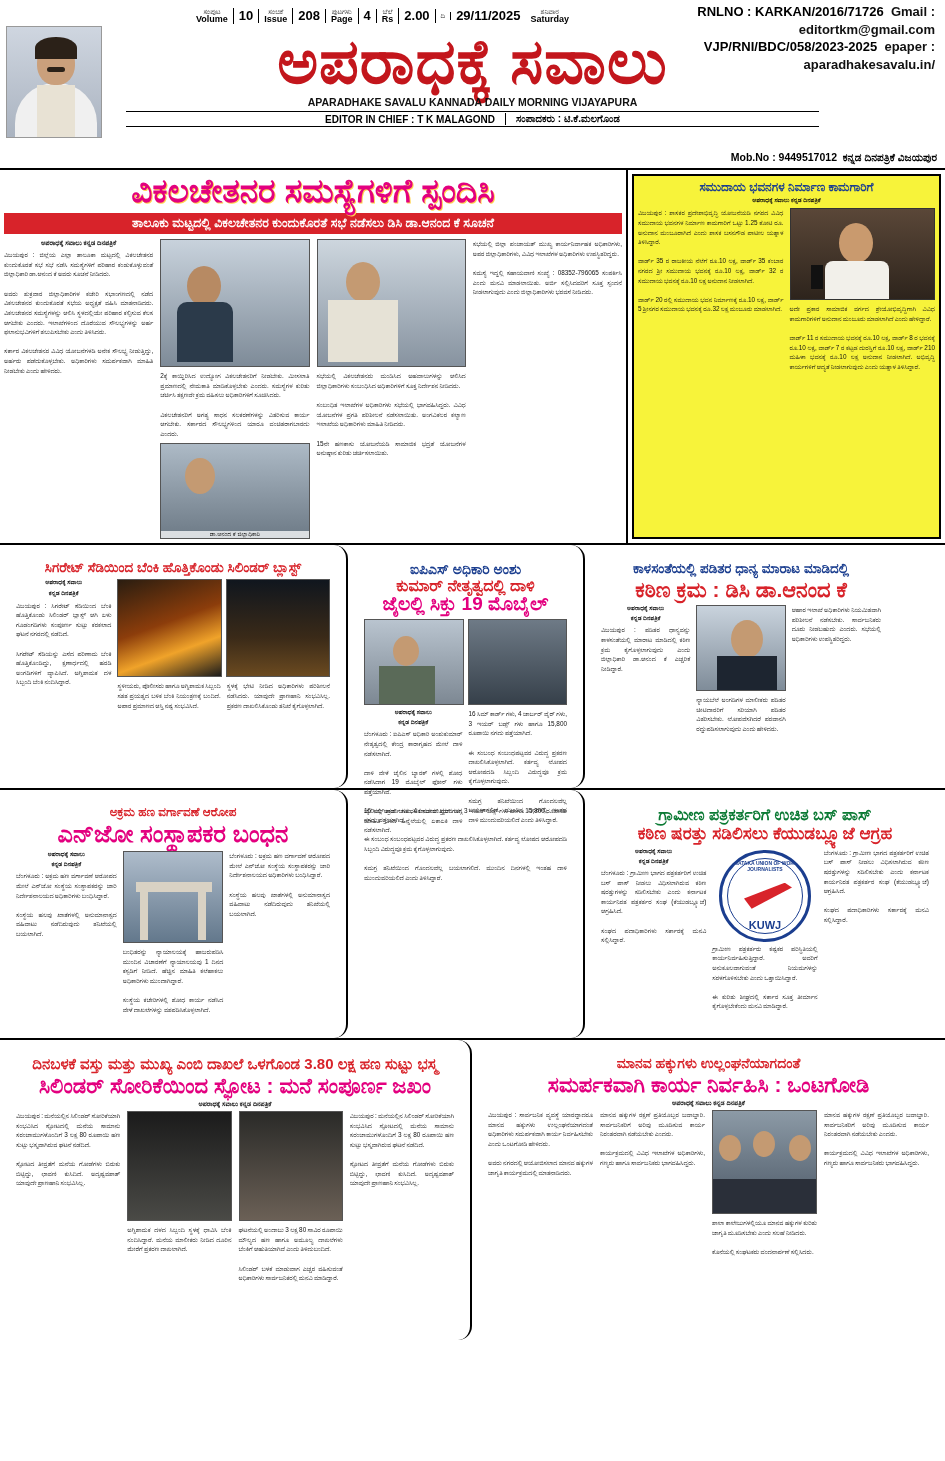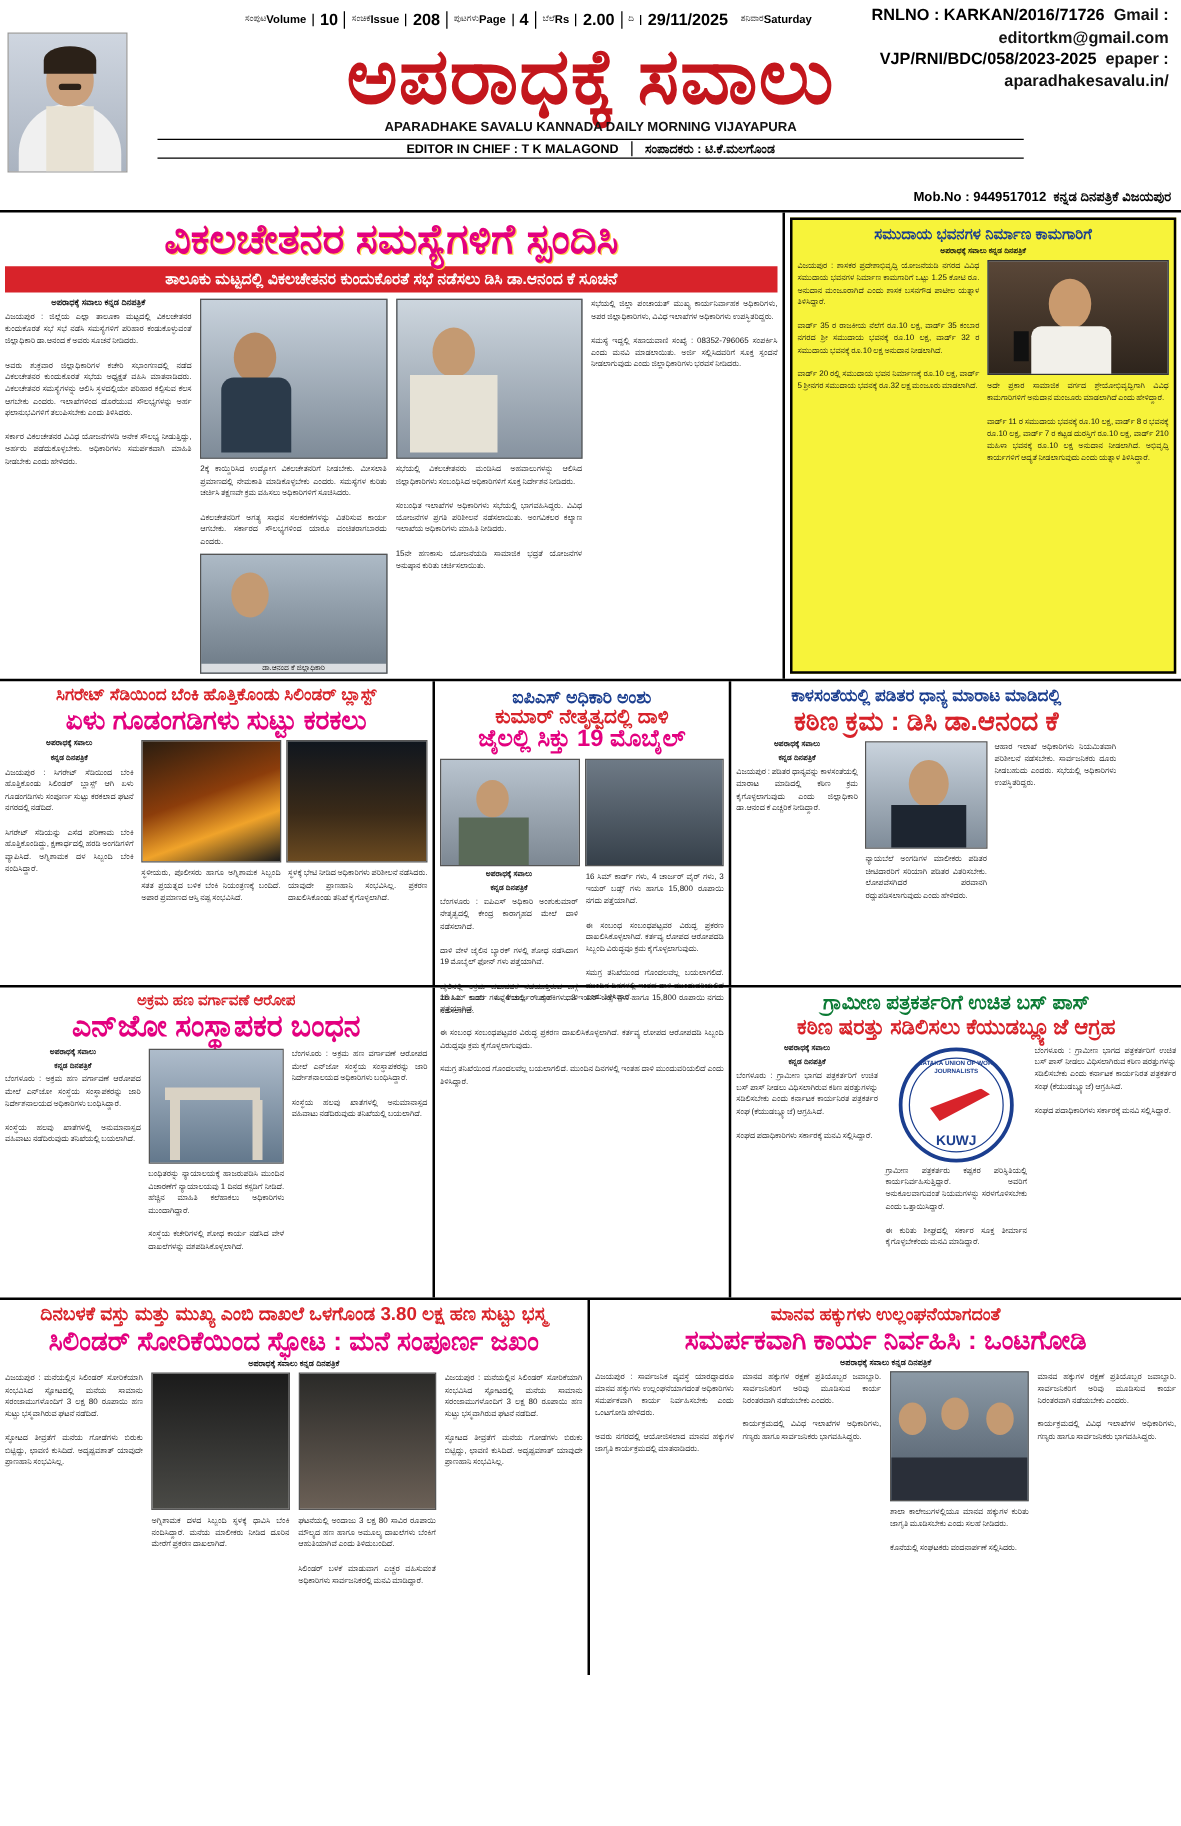--- a/index.html
+++ b/index.html
@@ -28,21 +28,21 @@
     font-size: 9px;
     height: 26px;
   }
   .vol-box {
     display: flex;
     align-items: center;
     gap: 0px;
     margin-left: 185px;
   }
   .vol-cell {
-    display: flex; align-items: center;
+    display: flex; flex-direction: column; align-items: center;
     justify-content: center;
     padding: 0 5px;
     line-height: 1.05;
     border-right: 1px solid #000;
   }
   .vol-cell .kn { font-size: 7px; color: #222; }
   .vol-cell .en { font-size: 9px; font-weight: bold; }
   .vol-cell .big { font-size: 13px; font-weight: bold; }
   .date-cell { border-right: none; }
   .regn {
@@ -200,21 +200,21 @@
     text-align: center; line-height: 1.15; margin-top: 2px;
   }
   .yb-cols { display: flex; gap: 6px; margin-top: 4px; }
   .yb-cols > div { width: 50%; }
 
   
   .band {
     display: flex;
     border-bottom: 2px solid #000;
   }
-  .band-cell { padding: 4px; }
+  .band-cell { padding: 16px; border-radius: 14px; }
   .b-head-red {
     color: #d8232a; font-weight: bold; text-align: center; line-height: 1.1;
   }
   .b-head-blue {
     color: #1b3e8f; font-weight: bold; text-align: center; line-height: 1.15;
   }
   .b-head-pink {
     color: #e3007f; font-weight: bold; text-align: center; line-height: 1.1;
   }
   .b-head-green {
@@ -406,21 +406,20 @@
 ವಾರ್ಡ್ 11 ರ ಸಮುದಾಯ ಭವನಕ್ಕೆ ರೂ.10 ಲಕ್ಷ, ವಾರ್ಡ್ 8 ರ ಭವನಕ್ಕೆ ರೂ.10 ಲಕ್ಷ, ವಾರ್ಡ್ 7 ರ ಕಟ್ಟಡ ದುರಸ್ತಿಗೆ ರೂ.10 ಲಕ್ಷ, ವಾರ್ಡ್ 210 ಮಹಿಳಾ ಭವನಕ್ಕೆ ರೂ.10 ಲಕ್ಷ ಅನುದಾನ ನೀಡಲಾಗಿದೆ. ಅಭಿವೃದ್ಧಿ ಕಾರ್ಯಗಳಿಗೆ ಆದ್ಯತೆ ನೀಡಲಾಗುವುದು ಎಂದು ಯತ್ನಾಳ ತಿಳಿಸಿದ್ದಾರೆ.</div>
           </div>
         </div>
       </div>
     </div>
   </div>
 
   <div class="band" style="height:245px">
     <div class="band-cell" style="width:348px;border-right:2px solid #000">
       <div class="b-head-red" style="font-size:13.5px">ಸಿಗರೇಟ್ ಸೆಡಿಯಿಂದ ಬೆಂಕಿ ಹೊತ್ತಿಕೊಂಡು ಸಿಲಿಂಡರ್ ಬ್ಲಾಸ್ಟ್</div>
-      <div class="b-head-pink" style="font-size:21px;margin-top:2px">ಏಳು ಗೂಡಂಗಡಿಗಳು ಸುಟ್ಟು ಕರಕಲು</div>
       <div style="display:flex;gap:6px;margin-top:4px">
         <div style="width:31%">
           <div class="credit" style="font-size:6px;line-height:1.2">ಅಪರಾಧಕ್ಕೆ ಸವಾಲು</div>
           <div class="credit" style="font-size:6px;margin-bottom:4px">ಕನ್ನಡ ದಿನಪತ್ರಿಕೆ</div>
           <div class="body-col" style="white-space:pre-line">ವಿಜಯಪುರ : ಸಿಗರೇಟ್ ಸೆಡಿಯಿಂದ ಬೆಂಕಿ ಹೊತ್ತಿಕೊಂಡು ಸಿಲಿಂಡರ್ ಬ್ಲಾಸ್ಟ್ ಆಗಿ ಏಳು ಗೂಡಂಗಡಿಗಳು ಸಂಪೂರ್ಣ ಸುಟ್ಟು ಕರಕಲಾದ ಘಟನೆ ನಗರದಲ್ಲಿ ನಡೆದಿದೆ.
 
 ಸಿಗರೇಟ್ ಸೆಡಿಯನ್ನು ಎಸೆದ ಪರಿಣಾಮ ಬೆಂಕಿ ಹೊತ್ತಿಕೊಂಡಿದ್ದು, ಕ್ಷಣಾರ್ಧದಲ್ಲಿ ಹರಡಿ ಅಂಗಡಿಗಳಿಗೆ ವ್ಯಾಪಿಸಿದೆ. ಅಗ್ನಿಶಾಮಕ ದಳ ಸಿಬ್ಬಂದಿ ಬೆಂಕಿ ನಂದಿಸಿದ್ದಾರೆ.</div>
         </div>
         <div style="width:69%">
           <div style="display:flex;gap:4px">

